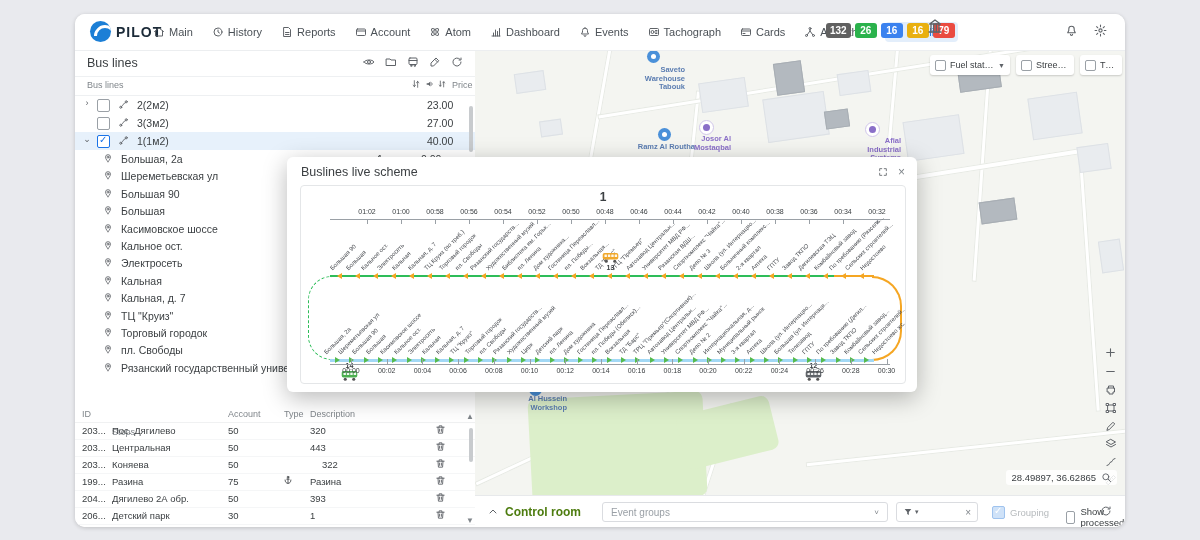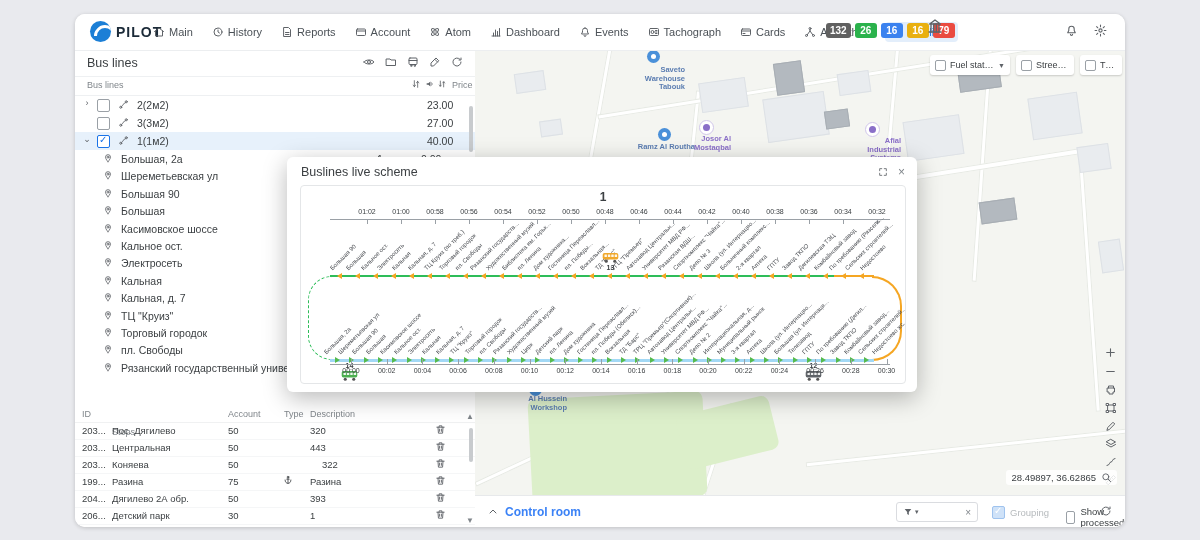--- a/index.html
+++ b/index.html
@@ -69,21 +69,21 @@
   .poi-dot.blue:after{content:"";width:5px;height:5px;border-radius:50%;background:#fff;}
   .chip{position:absolute;top:5px;height:20px;background:#fff;border-radius:3px;box-shadow:0 1px 2px rgba(0,0,0,.18);
       display:flex;align-items:center;gap:4px;padding:0 5px;box-sizing:border-box;font-size:9px;color:#3c4043;white-space:nowrap;}
   .chip .cbx{position:relative;flex:0 0 auto;width:9px;height:9px;}
   .map-tools{position:absolute;right:8px;top:296px;display:flex;flex-direction:column;gap:6px;align-items:center;color:#555;}
   .coords-chip{position:absolute;right:8px;top:420px;display:flex;align-items:center;gap:5px;background:rgba(255,255,255,.85);
       border-radius:3px;padding:2px 5px;font-size:9.5px;color:#3c4043;}
 
   
   .control-bar{position:absolute;left:400px;top:481px;width:650px;height:32px;background:#fff;border-top:1px solid #e7e9eb;z-index:6;}
-  .cr-title{position:absolute;left:30px;top:9px;font-size:12px;font-weight:bold;color:#3b82f6;}
+  .cr-title{position:absolute;left:30px;top:9px;font-size:12px;font-weight:bold;color:#4d7c0f;}
   .cr-select{position:absolute;left:127px;top:6px;width:286px;height:20px;border:1px solid #dadce0;border-radius:3px;
       font-size:10px;color:#9aa0a6;display:flex;align-items:center;padding:0 8px;box-sizing:border-box;justify-content:space-between;}
   .cr-filter{position:absolute;left:421px;top:6px;width:82px;height:20px;border:1px solid #dadce0;border-radius:3px;
       display:flex;align-items:center;padding:0 6px;box-sizing:border-box;justify-content:space-between;}
   .cr-check{position:absolute;top:10px;display:flex;align-items:center;gap:5px;font-size:9.5px;color:#3c4043;}
   .cr-check .cbx{position:relative;width:11px;height:11px;}
 
   
   .modal{position:absolute;left:212px;top:143px;width:630px;height:235px;background:#fff;border-radius:6px;
       box-shadow:0 6px 24px rgba(0,0,0,.28);z-index:20;}
@@ -715,20 +715,24 @@
       </div>
     </div>
 
     <div class="control-bar">
       <span class="ic abs" id="chevup-ic" style="left:12px;top:10px;">
           <svg viewBox="0 0 24 24" width="12" height="12">
             <path d="M6 14l6-6 6 6"></path>
           </svg>
         </span>
       <div class="cr-title">Control room</div>
+      <div class="cr-select">
+        <span>Event groups</span>
+        <span style="color:#80868b;font-size:8px;">˅</span>
+      </div>
       <div class="cr-filter">
         <span style="display:flex;align-items:center;gap:2px;">
           <span class="ic" id="funnel-ic">
               <svg viewBox="0 0 24 24" width="10" height="10">
                 <path d="M4 5h16l-6 7v7l-4-2v-5z" fill="currentColor" stroke="none"></path>
               </svg>
             </span>
           <span style="font-size:7px;color:#5f6368;">▾</span>
         </span>
         <span style="color:#80868b;font-size:10px;">×</span>

